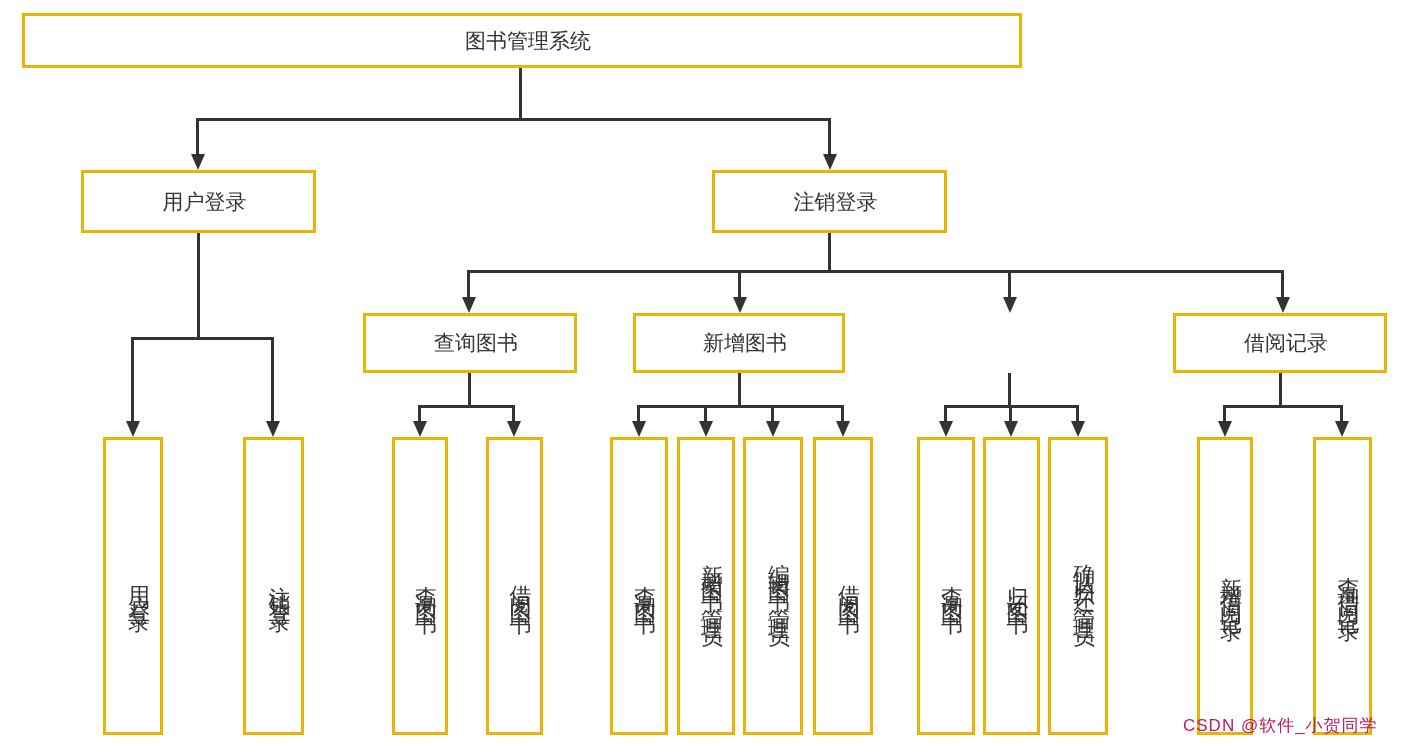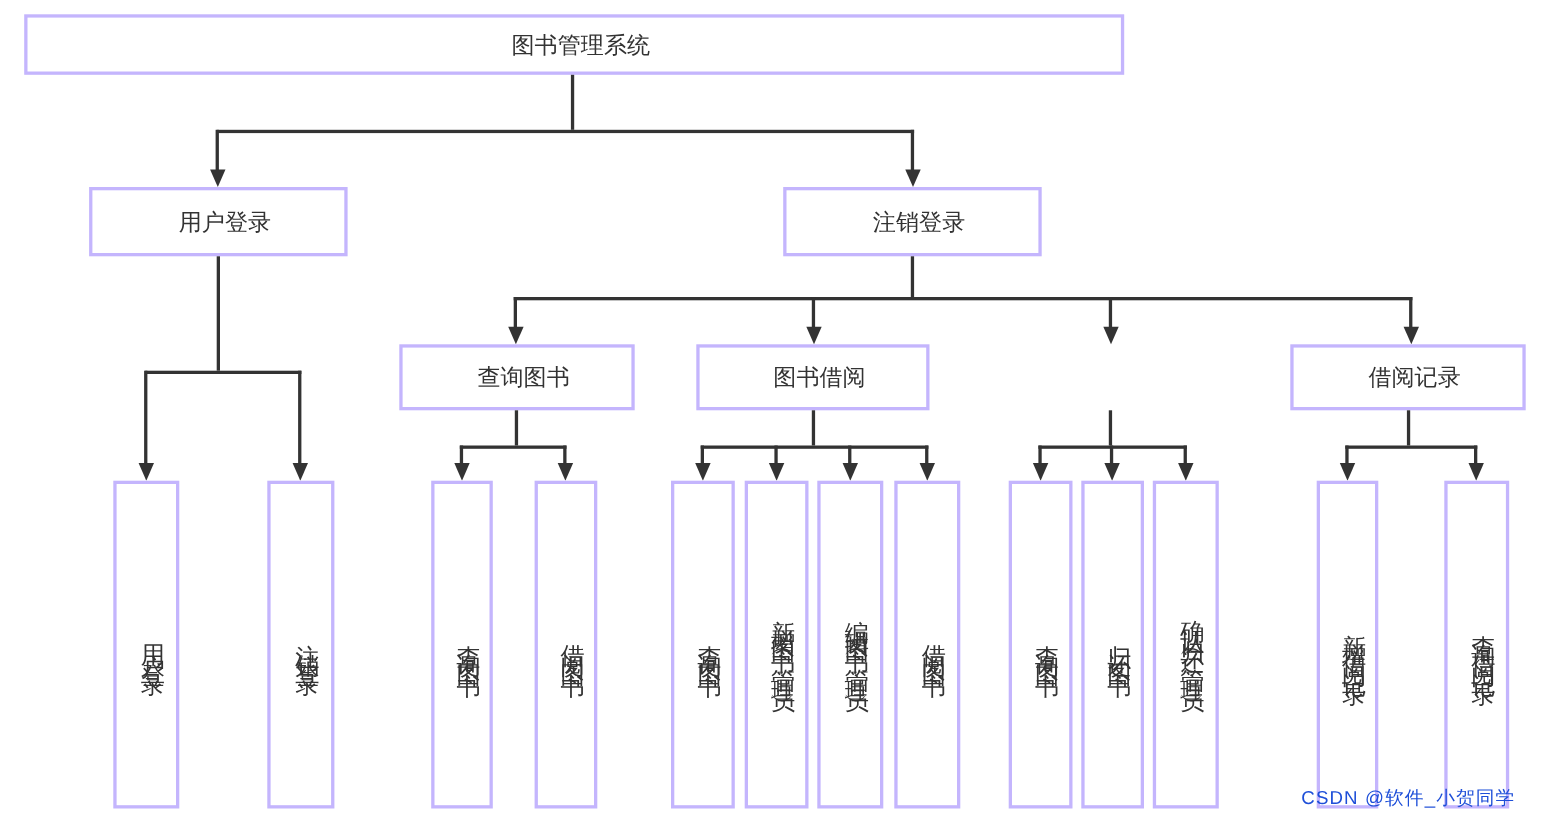--- a/index.html
+++ b/index.html
@@ -7,21 +7,21 @@
     position:relative;
     width:1405px;height:747px;
     background:#ffffff;
     font-family:"Liberation Sans","DejaVu Sans",sans-serif;
     color:#333333;
     overflow:hidden;
   }
   .node{
     position:absolute;
     background:#ffffff;
-    border:3px solid #c4b5fd;
+    border:3px solid #eab308;
     display:flex;
     align-items:center;
     justify-content:center;
     box-sizing:border-box;
     font-size:21px;
     color:#333333;
     white-space:nowrap;
     padding-left:12px;
   }
   .node.v{
@@ -36,21 +36,21 @@
   .arrow{
     position:absolute;width:0;height:0;
     border-left:7px solid transparent;
     border-right:7px solid transparent;
     border-top:16px solid #333333;
   }
   .watermark{
     position:absolute;
     left:1183px;top:714px;
     font-size:17px;
-    color:#1d4ed8;
+    color:#be185d;
     letter-spacing:1px;
     z-index:5;
   }
 </style>
 </head>
 <body>
 
 <div class="canvas">
 
   <div class="node" style="left:22px;top:13px;width:1000px;height:55px">
@@ -86,21 +86,21 @@
   <div class="arrow" style="left:733px;top:297px"></div>
   <div class="vline" style="left:1008px;top:270px;height:29px"></div>
   <div class="arrow" style="left:1003px;top:297px"></div>
   <div class="vline" style="left:1281px;top:270px;height:29px"></div>
   <div class="arrow" style="left:1276px;top:297px"></div>
 
   <div class="node" style="left:363px;top:313px;width:214px;height:60px">
     <span>查询图书</span>
   </div>
   <div class="node" style="left:633px;top:313px;width:212px;height:60px">
-    <span>图书借阅</span>
+    <span>新增图书</span>
   </div>
   <div class="node" style="left:1173px;top:313px;width:214px;height:60px">
     <span>借阅记录</span>
   </div>
 
   <div class="vline" style="left:468px;top:373px;height:32px"></div>
   <div class="hline" style="left:418px;top:405px;width:97px"></div>
   <div class="vline" style="left:418px;top:405px;height:18px"></div>
   <div class="arrow" style="left:413px;top:421px"></div>
   <div class="vline" style="left:512px;top:405px;height:18px"></div>

